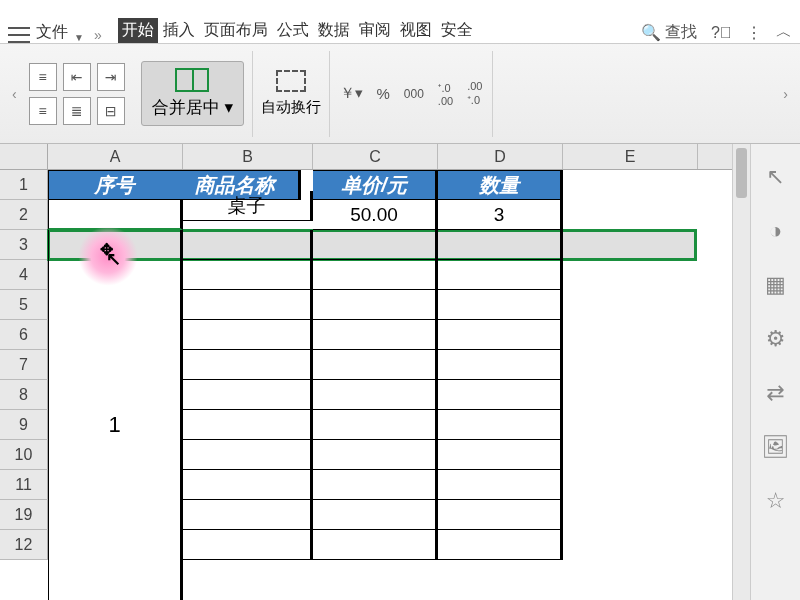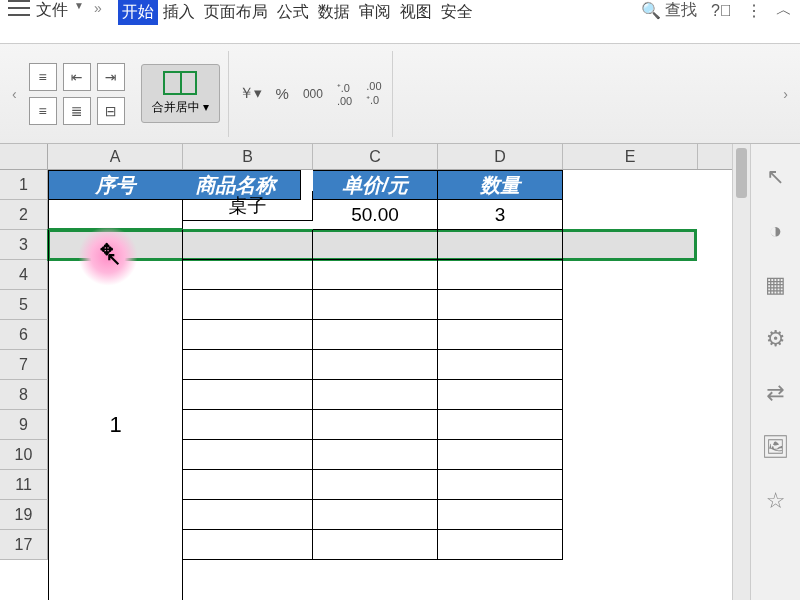--- a/index.html
+++ b/index.html
@@ -1,25 +1,25 @@
 <!DOCTYPE html>
 <html><head>
 <meta charset="utf-8">
 <style>
 *{box-sizing:border-box;margin:0;padding:0;font-family:"Microsoft YaHei",sans-serif}
 body{width:800px;height:600px;overflow:hidden;background:#fff;position:relative}
-.topbar{height:44px;background:#fff;border-bottom:1px solid #ccc;display:flex;align-items:flex-start;padding:0 8px;gap:6px}
+.topbar{height:44px;background:#fff;border-bottom:1px solid #ccc;display:flex;align-items:flex-end;padding:0 8px;gap:6px}
 .menu-icon{width:22px;height:16px;display:flex;flex-direction:column;justify-content:space-between}
 .menu-icon span{height:2px;background:#555}
 .file-label{font-size:16px;color:#333}
 .dd{font-size:10px;color:#666}
 .chev{font-size:14px;color:#888;margin:0 4px}
 .tabs{display:flex;align-items:center;gap:1px;margin-left:6px}
 .tab{padding:2px 4px;font-size:16px;color:#333}
-.tab.active{background:#1d4ed8;color:#fff;font-weight:500}
+.tab.active{background:#404040;color:#fff;font-weight:500}
 .topright{margin-left:auto;display:flex;align-items:center;gap:14px;color:#555}
 .search-wrap{display:flex;align-items:center;gap:4px}
 .ribbon{height:100px;background:linear-gradient(#f5f5f5,#ececec);border-bottom:1px solid #bbb;display:flex;align-items:center;padding:0 8px;position:relative}
 .edge-arrow{color:#888;font-size:14px;padding:0 4px}
 .grp{display:flex;flex-direction:column;align-items:center;height:86px;justify-content:center;padding:0 8px;border-right:1px solid #d0d0d0}
 .align-grid{display:grid;grid-template-columns:repeat(3,28px);grid-template-rows:repeat(2,28px);gap:6px}
 .align-cell{border:1px solid #999;display:flex;align-items:center;justify-content:center;font-size:14px;color:#555;background:#fff}
 .merge-btn{background:#d8d8d8;border:1px solid #aaa;border-radius:3px;padding:6px 10px;display:flex;flex-direction:column;align-items:center;gap:4px}
 .merge-icon{width:34px;height:24px;border:2px solid #1a8f3e;position:relative}
 .merge-icon::before{content:"";position:absolute;left:50%;top:-2px;bottom:-2px;width:2px;background:#1a8f3e}
@@ -30,21 +30,21 @@
 .big-btn{display:flex;flex-direction:column;align-items:center;gap:4px;padding:0 10px;height:86px;justify-content:center;border-right:1px solid #d0d0d0}
 .big-icon{width:30px;height:26px;border:2px solid #555;position:relative}
 .sheet-area{position:relative;height:456px;display:flex}
 .grid-wrap{flex:1;position:relative;overflow:hidden}
 .colhdr{position:absolute;top:0;left:48px;right:0;height:26px;display:flex;background:#e8e8e8;border-bottom:1px solid #aaa}
 .colhdr div{border-right:1px solid #bbb;text-align:center;line-height:26px;font-size:16px;color:#444}
 .rowhdr{position:absolute;top:26px;left:0;width:48px}
 .rowhdr div{height:30px;border-bottom:1px solid #bbb;border-right:1px solid #aaa;text-align:center;line-height:30px;background:#e8e8e8;font-size:16px;color:#444}
 .corner{position:absolute;top:0;left:0;width:48px;height:26px;background:#e8e8e8;border-right:1px solid #aaa;border-bottom:1px solid #aaa}
 .cells{position:absolute;top:26px;left:48px}
-.cell{position:absolute;border-right:1px solid #000000;border-bottom:1px solid #000;text-align:left;display:flex;align-items:center;justify-content:center;font-size:19px}
+.cell{position:absolute;border-right:3px solid #000000;border-bottom:1px solid #000;text-align:left;display:flex;align-items:center;justify-content:center;font-size:19px}
 .hdr-cell{background:#3b7fc4;color:#fff;font-weight:700;font-style:italic;font-size:20px}
 .row3-hl{position:absolute;top:86px;left:48px;height:30px;background:#e0e0e0;border:2px solid #1a8f3e;outline:1px solid #1a8f3e}
 .pink-spot{position:absolute;width:60px;height:60px;border-radius:50%;background:radial-gradient(circle,#ff8ec7 0%,#ffb8dc 40%,rgba(255,184,220,0) 70%)}
 .move-cursor{position:absolute;font-size:16px;color:#000;font-weight:bold}
 .sidepanel{width:50px;background:#f0f0f0;border-left:1px solid #ccc;display:flex;flex-direction:column;align-items:center;padding-top:20px;gap:28px;color:#888;font-size:22px}
 .vscroll{width:18px;background:#eaeaea;border-left:1px solid #ccc;position:relative}
 .thumb{position:absolute;top:4px;left:3px;right:3px;height:50px;background:#bbb;border-radius:3px}
 </style>
 </head>
 <body>
@@ -87,21 +87,27 @@
       <div class="align-cell">⇤</div>
       <div class="align-cell">⇥</div>
       <div class="align-cell">≡</div>
       <div class="align-cell">≣</div>
       <div class="align-cell">⊟</div>
     </div>
   </div>
   <div class="grp">
     <div class="merge-btn">
       <div class="merge-icon"></div>
-      <span style="font-size:12px"><span>合并居中</span> ▾</span>
+      <span style="font-size:17px"><span>合并居中</span> ▾</span>
+    </div>
+  </div>
+  <div class="grp">
+    <div style="display:flex;flex-direction:column;align-items:center;gap:6px">
+      <div class="dashed-box"></div>
+      <span style="font-size:15px">自动换行</span>
     </div>
   </div>
   <div class="numfmt">
     <div class="numrow">
       <span><span>￥</span>▾</span>
       <span>%</span>
       <span style="font-size:12px">000</span>
       <span style="font-size:11px">⁺.0<br>.00</span>
       <span style="font-size:11px">.00<br>⁺.0</span>
     </div>
@@ -125,21 +131,21 @@
       <div>3</div>
       <div>4</div>
       <div>5</div>
       <div>6</div>
       <div>7</div>
       <div>8</div>
       <div>9</div>
       <div>10</div>
       <div>11</div>
       <div>19</div>
-      <div>17</div>
+      <div>12</div>
     </div>
 
     <div class="row3-hl" style="width:648px"></div>
 
     <div class="cells">
 
       <div class="cell hdr-cell" style="left:0;top:0;width:135px;height:30px;border-top:1px solid #000;border-left:1px solid #000">序号</div>
       <div class="cell hdr-cell" style="left:123px;top:0;width:130px;height:30px;border-top:1px solid #000">商品名称</div>
       <div class="cell hdr-cell" style="left:265px;top:0;width:125px;height:30px;border-top:1px solid #000">单价/元</div>
       <div class="cell hdr-cell" style="left:390px;top:0;width:125px;height:30px;border-top:1px solid #000">数量</div>

